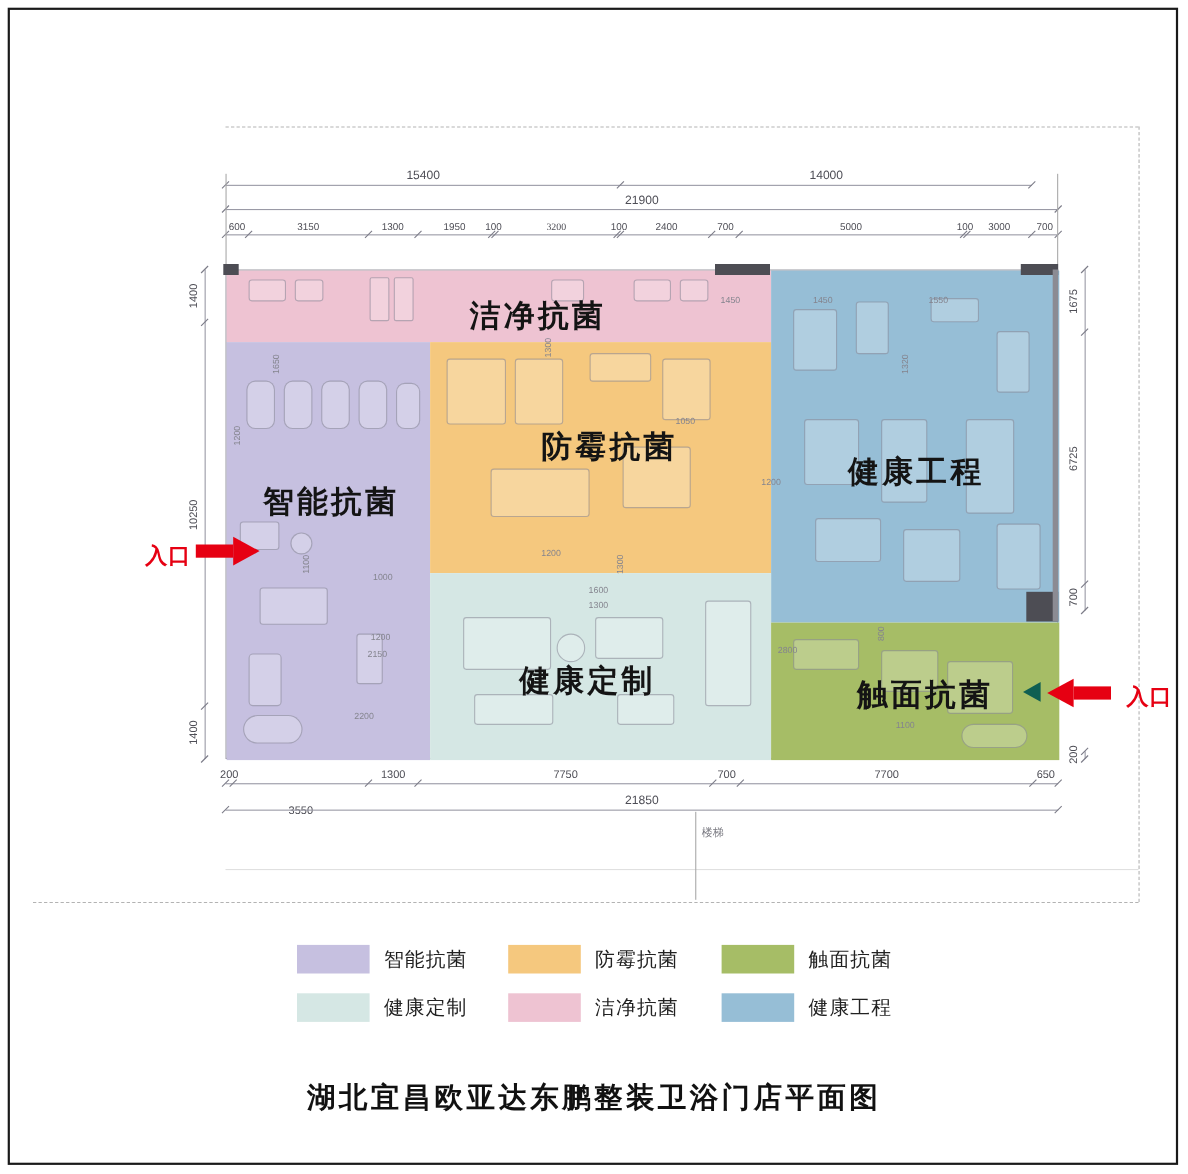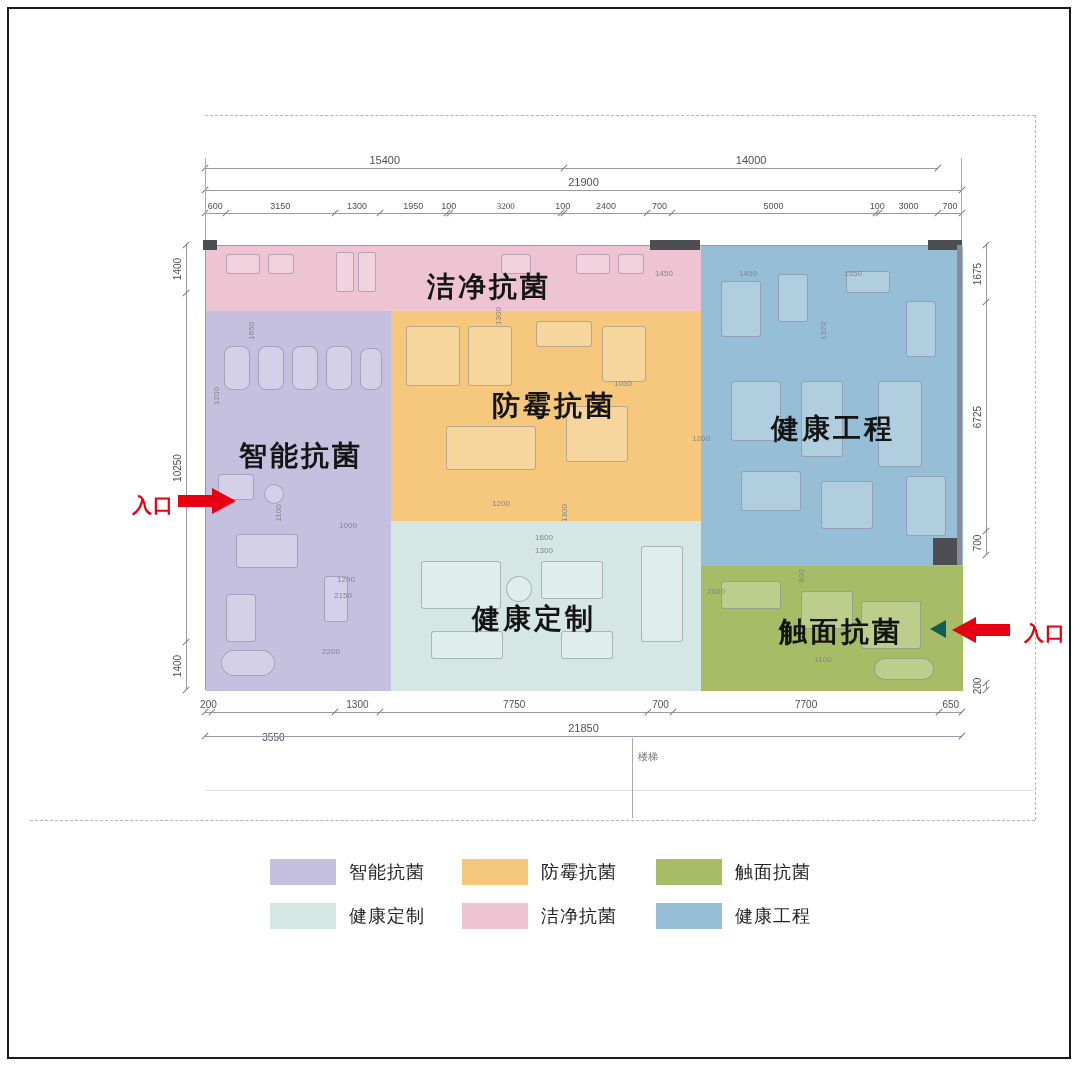--- a/index.html
+++ b/index.html
@@ -270,14 +270,15 @@
       <div class="legend-item" style="left: 462px; top: 903px;">
         <div class="swatch" style="background: rgb(238, 195, 210);"></div>
         <div class="legend-label">洁净抗菌</div>
       </div>
       <div class="legend-item" style="left: 656px; top: 903px;">
         <div class="swatch" style="background: rgb(150, 190, 214);"></div>
         <div class="legend-label">健康工程</div>
       </div>
     </div>
 
+  <div class="title">湖北宜昌欧亚达东鹏整装卫浴门店平面图</div>
 
 </div>
 
 </body></html>

